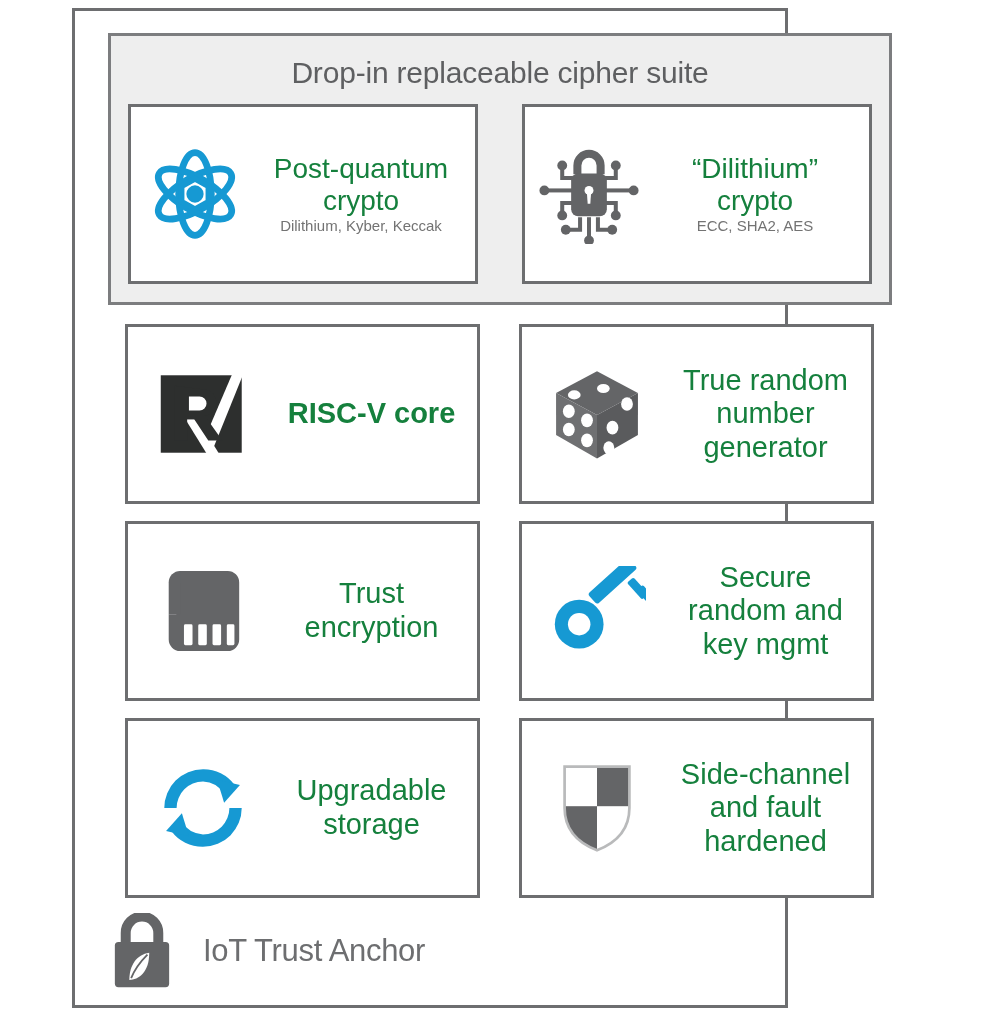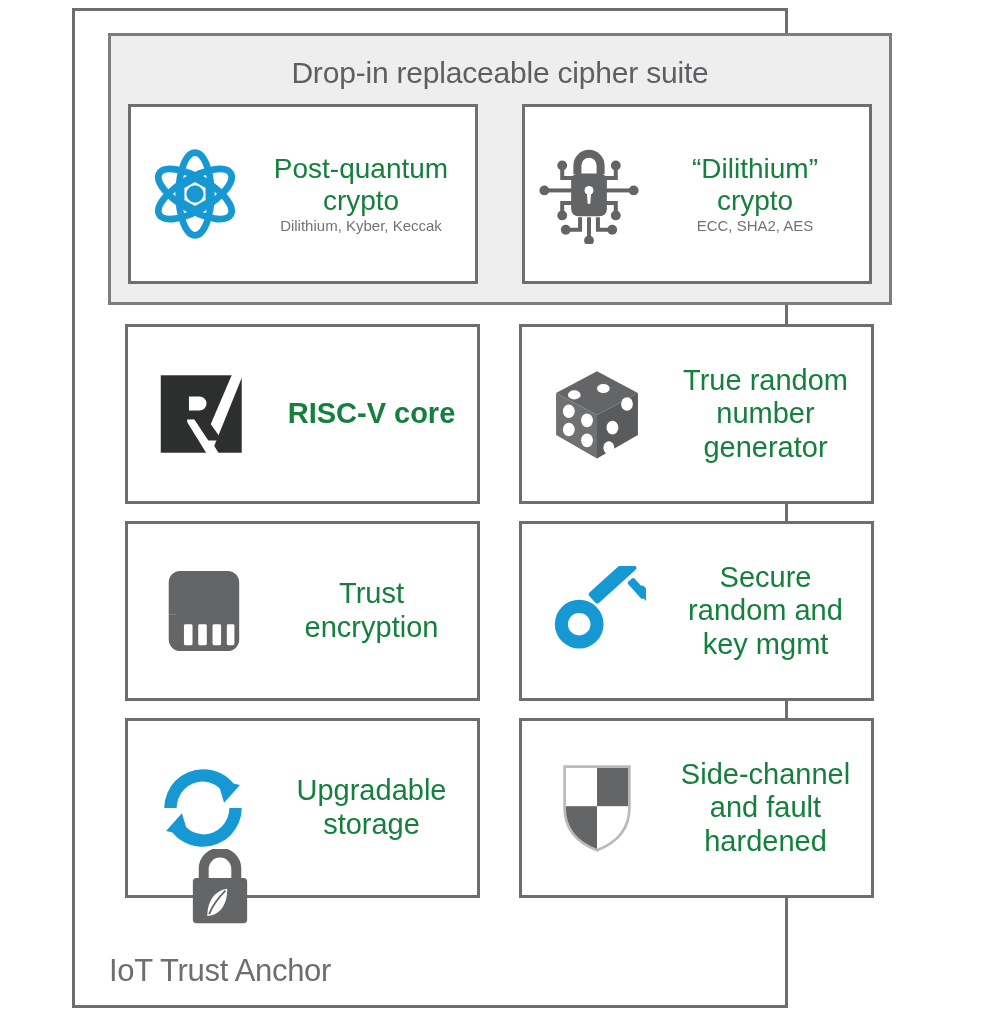--- a/index.html
+++ b/index.html
@@ -103,21 +103,21 @@
   #card-storage  { left: 444px; top: 510px; }
   #card-upgrade  { left: 50px;  top: 707px; }
   #card-sidechan { left: 444px; top: 707px; }
 
   
   .footer {
     position: absolute;
     left: 34px;
     bottom: 16px;
     display: flex;
-    flex-direction: column;
+    flex-direction: row;
     align-items: center;
     gap: 28px;
   }
   .footer-label {
     font-size: 31px;
     color: #6d6e70;
     letter-spacing: -0.3px;
   }
 
   svg { display: block; }

